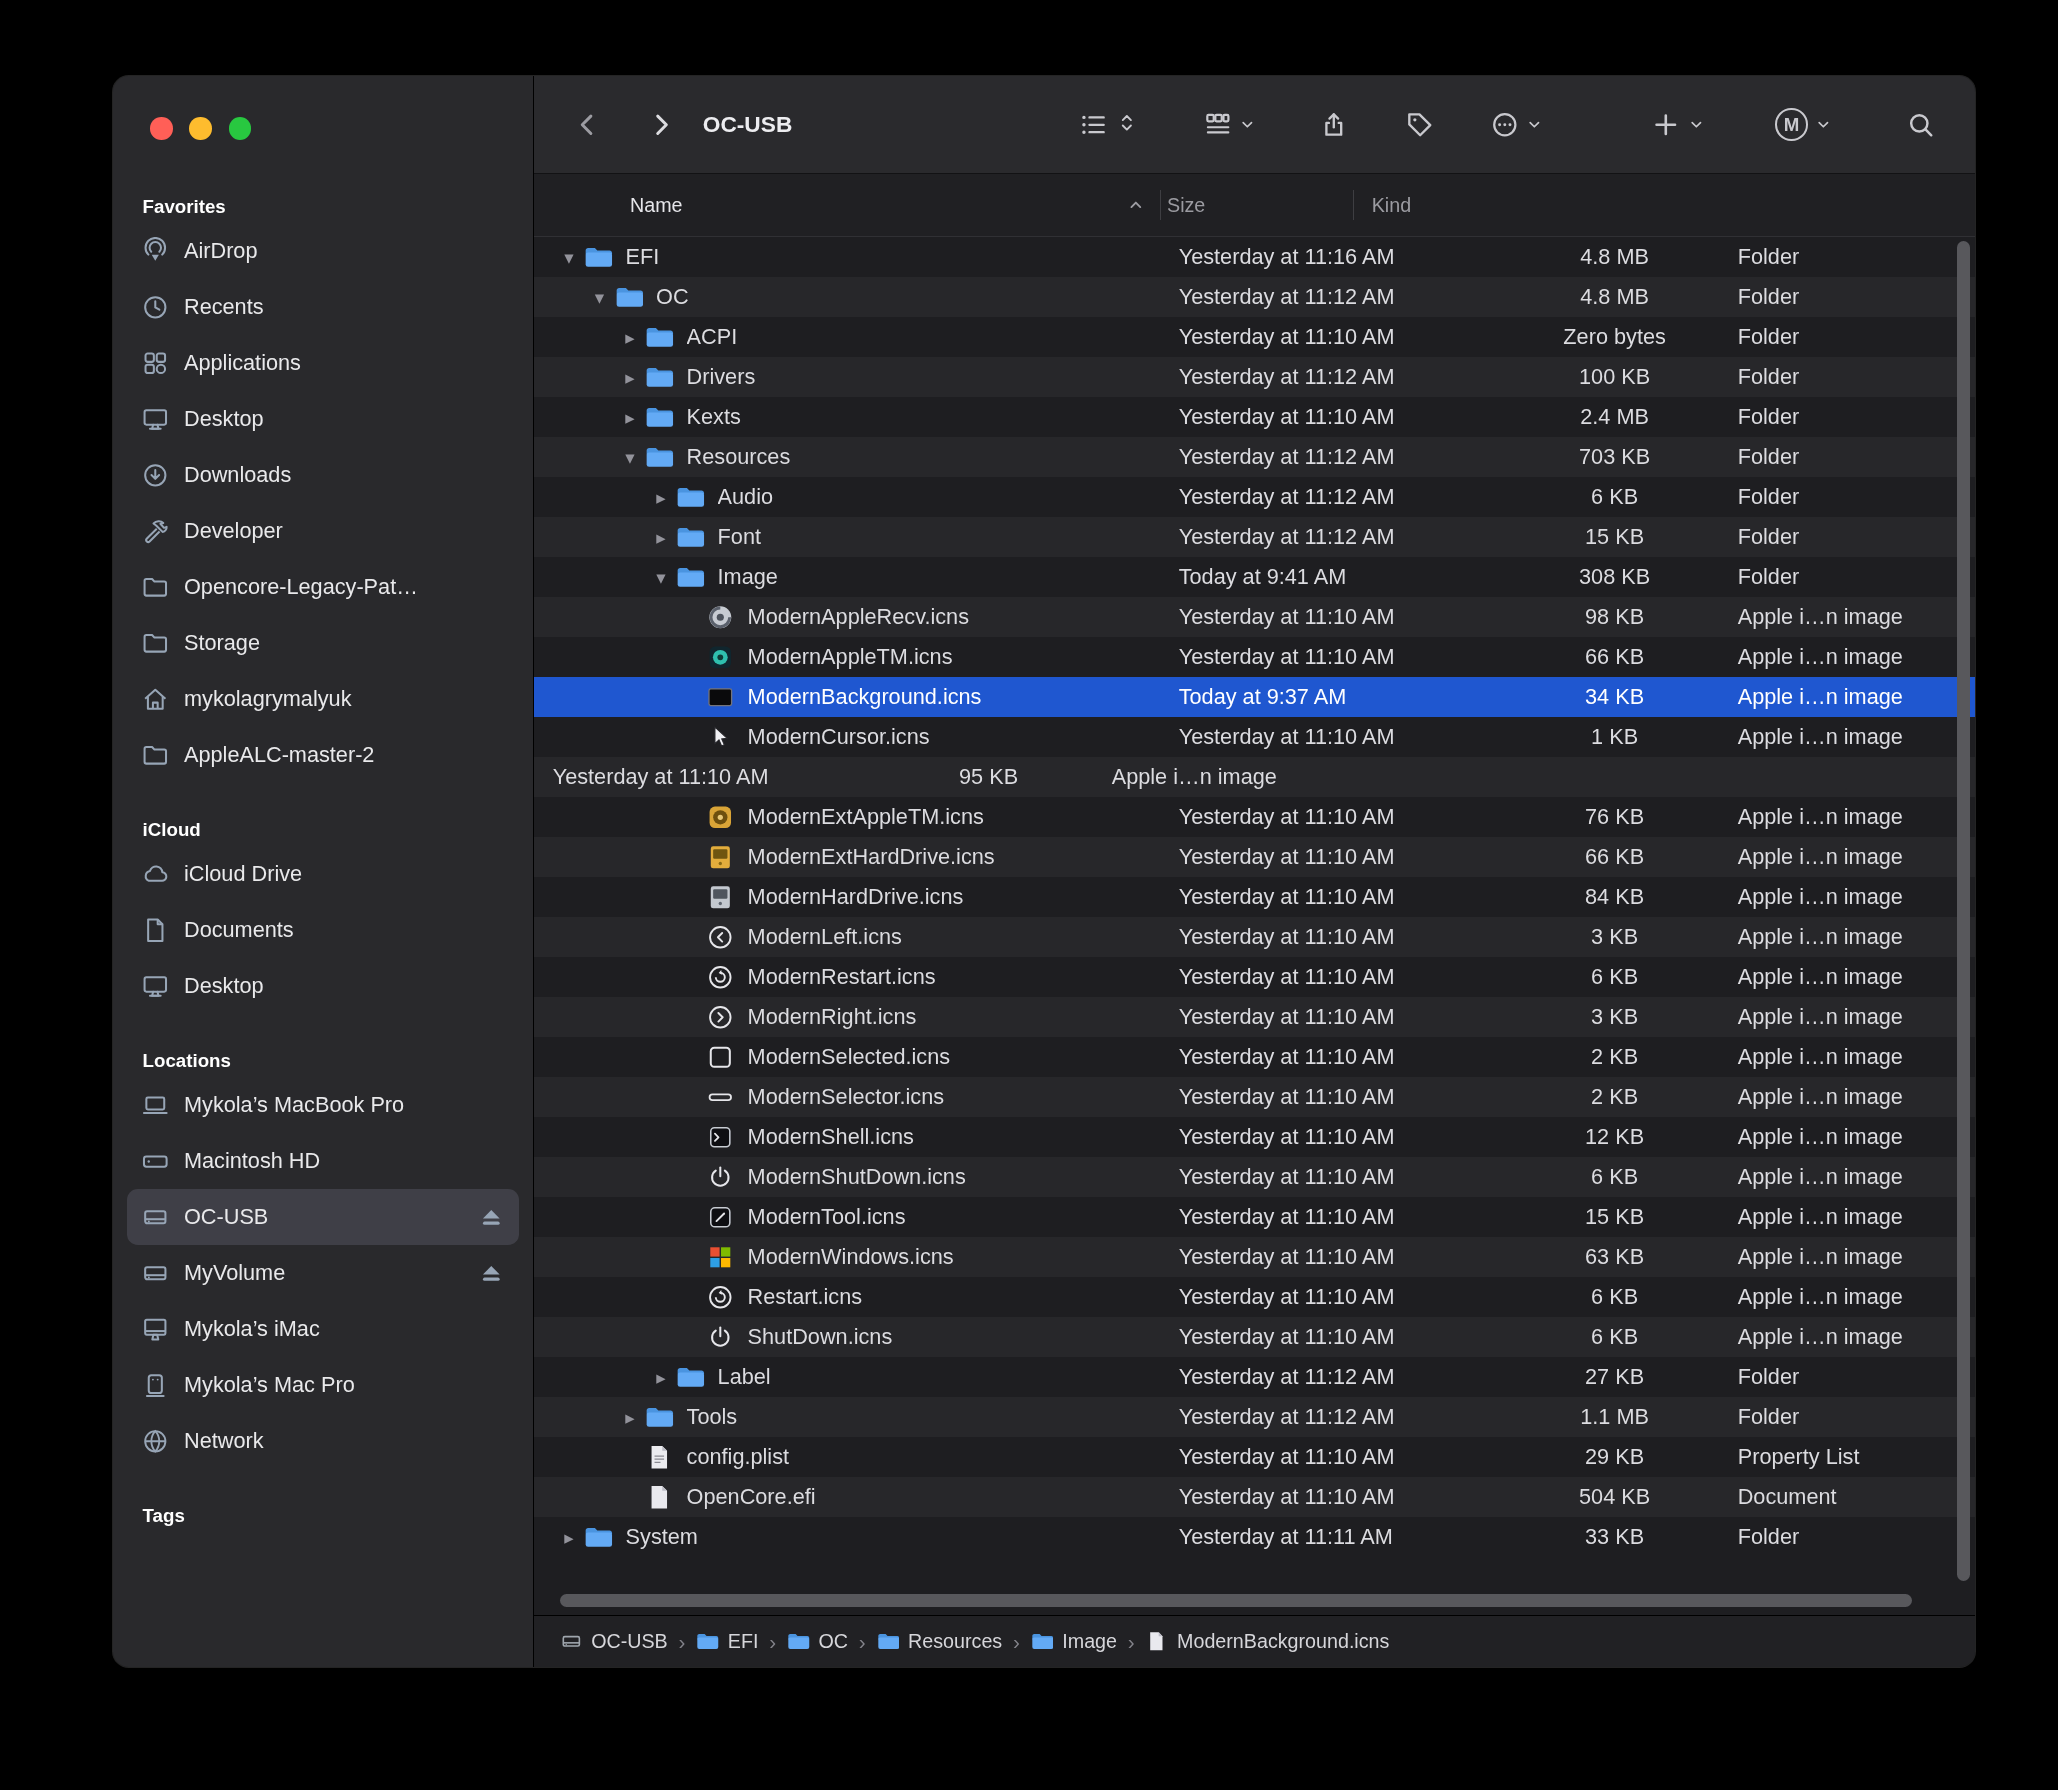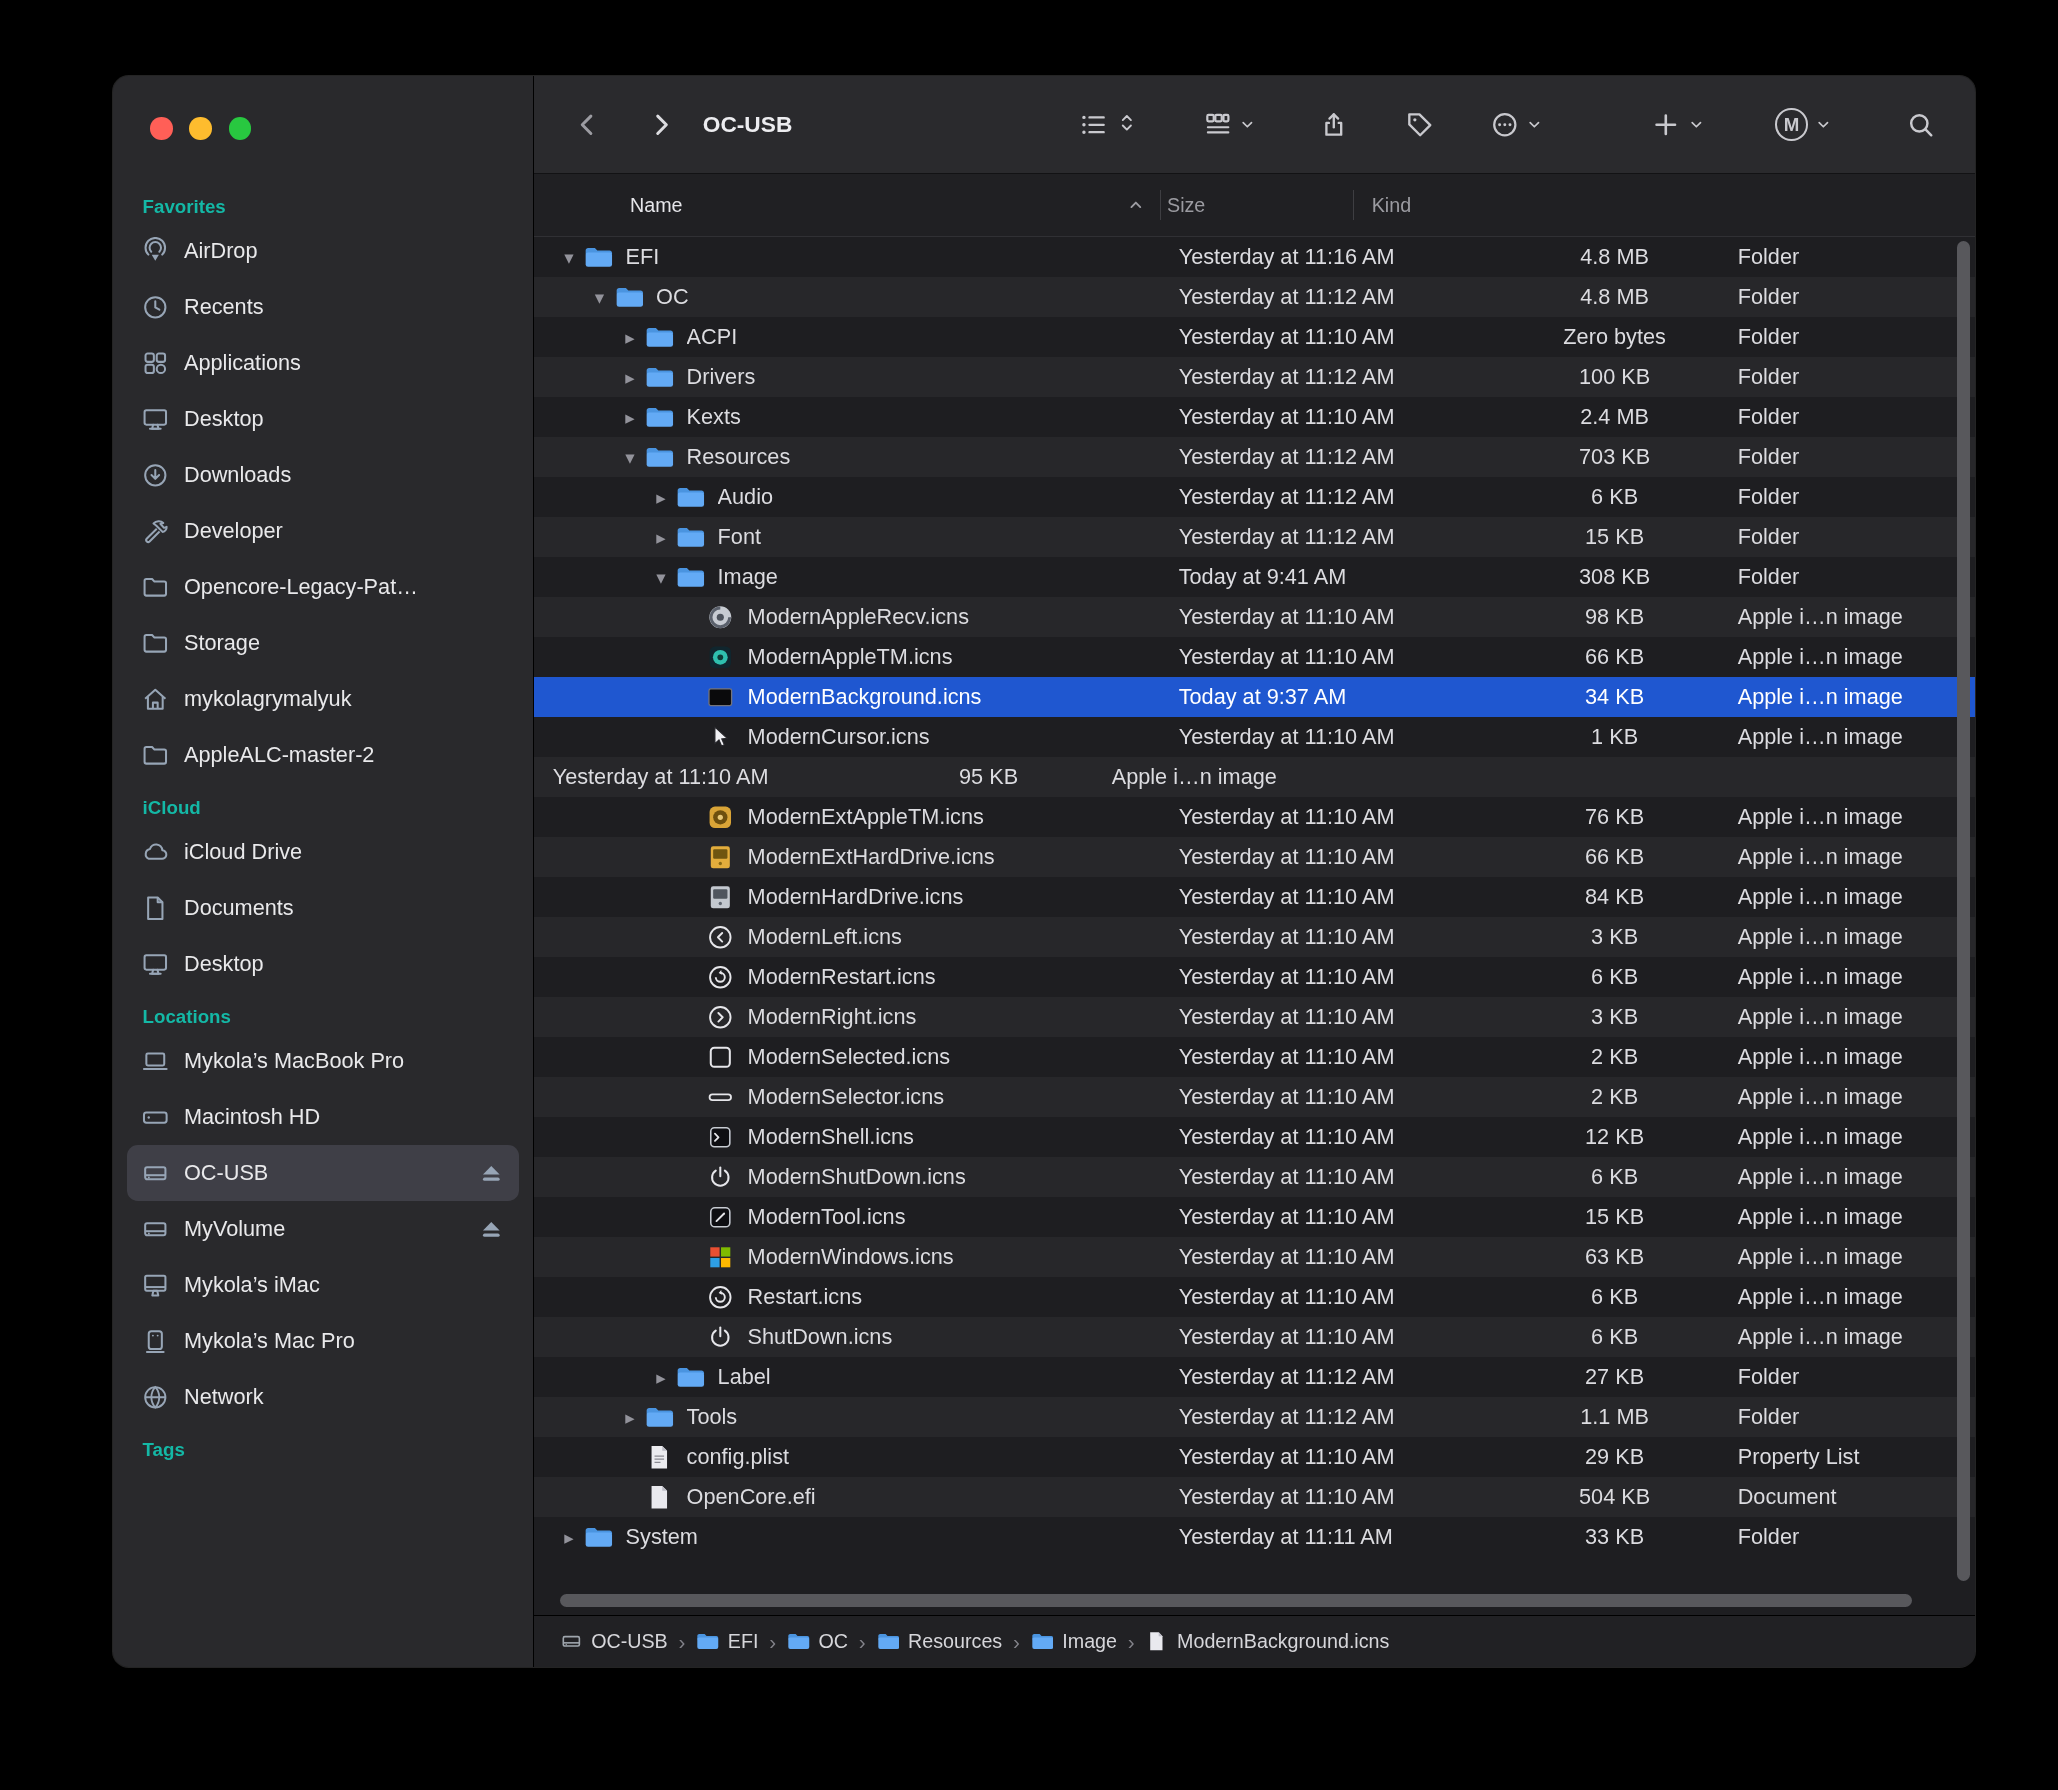--- a/index.html
+++ b/index.html
@@ -11,22 +11,22 @@
   
   .window{position:absolute;left:113px;top:76px;width:1862px;height:1591px;border-radius:15.8px;
     overflow:hidden;display:flex;background:#1f1f22;
     box-shadow:0 0 0 1px rgba(255,255,255,.14),0 39px 99px rgba(0,0,0,.8);}
 
   
   .sidebar{flex:0 0 420px;background:#29292c;position:relative;padding-top:114px;overflow:hidden;}
   .traffic-lights{position:absolute;top:41px;left:37px;display:flex;gap:16.7px;}
   .tl{width:22.7px;height:22.7px;border-radius:50%;}
   .tl.red{background:#ff5f57;} .tl.yellow{background:#febc2e;} .tl.green{background:#28c840;}
-  .sb-section + .sb-section{margin-top:8px;}
-  .sb-header{padding:0 29.6px;height:33px;line-height:33px;font-size:18.7px;font-weight:700;color:#14b8a6;}
+  .sb-section + .sb-section{margin-top:30px;}
+  .sb-header{padding:0 29.6px;height:33px;line-height:33px;font-size:18.7px;font-weight:700;color:#ffffff;}
   .sb-item{display:flex;align-items:center;height:56px;margin:0 13.8px;padding:0 13.8px;border-radius:10.8px;
     gap:14.8px;color:#e9e9eb;font-size:21.7px;white-space:nowrap;}
   .sb-item.selected{background:#3f3f47;}
   .sb-item .icon{width:28.6px;height:28.6px;color:#97a5b6;flex:none;}
   .sb-label{overflow:hidden;text-overflow:ellipsis;}
   .eject{margin-left:auto;width:23.6px;height:23.6px;color:#a9a9b0;flex:none;}
 
   
   .main{flex:1;display:flex;flex-direction:column;position:relative;background:#1e1e21;border-left:1px solid #000;}
 

